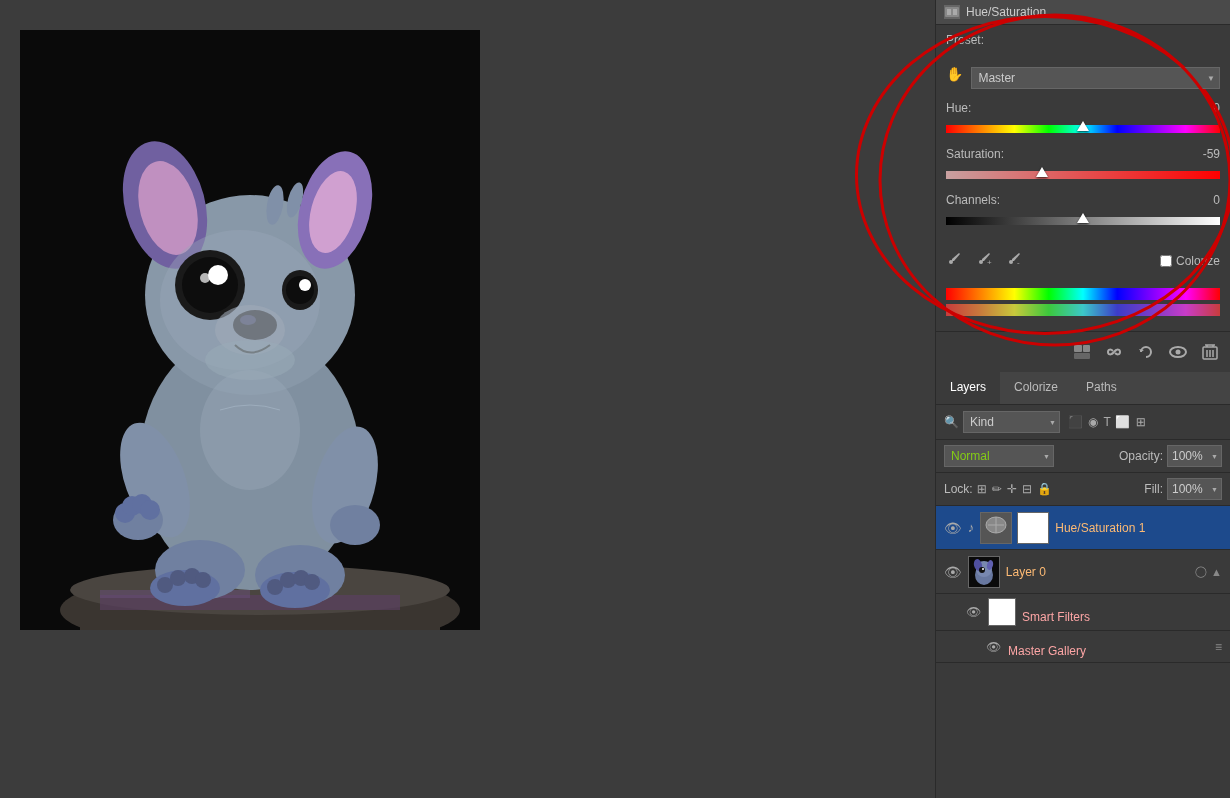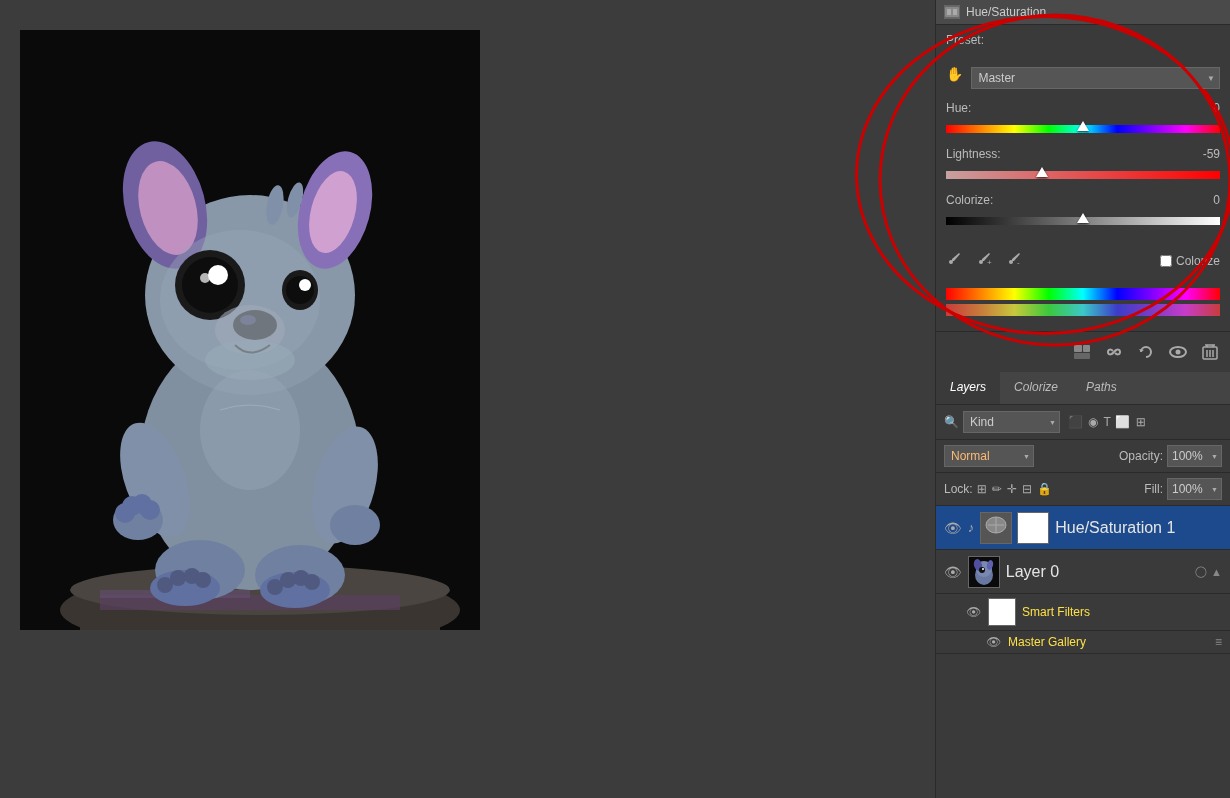--- a/index.html
+++ b/index.html
@@ -294,21 +294,20 @@
       display: flex;
       background: #444;
       border-bottom: 1px solid #2a2a2a;
     }
 
     .layers-tab {
       padding: 8px 14px;
       font-size: 12px;
       cursor: pointer;
       color: #bbb;
-      font-style: italic;
     }
 
     .layers-tab.active {
       color: #fff;
       background: #3a3a3a;
       border-bottom: 2px solid #3a3a3a;
     }
 
     
     .kind-row {
@@ -368,27 +367,27 @@
       border-bottom: 1px solid #2a2a2a;
     }
 
     .blend-select-wrapper {
       position: relative;
     }
 
     .blend-select-wrapper select {
       background: #555;
       border: 1px solid #666;
-      color: #fdba74;
+      color: #84cc16;
       font-size: 12px;
       padding: 3px 18px 3px 6px;
       appearance: none;
       -webkit-appearance: none;
       cursor: pointer;
-      width: 90px;
+      width: 110px;
     }
 
     .blend-select-wrapper::after {
       content: '▼';
       position: absolute;
       right: 4px;
       top: 50%;
       transform: translateY(-50%);
       font-size: 7px;
       color: #aaa;
@@ -504,22 +503,22 @@
       overflow: hidden;
     }
 
     .layer-thumb-white {
       background: white;
       width: 100%;
       height: 100%;
     }
 
     .layer-name {
-      color: #e5e5e5;
-      font-size: 16px;
+      color: #fdba74;
+      font-size: 12px;
       flex: 1;
     }
 
     .layer-icons-right {
       display: flex;
       gap: 4px;
       align-items: center;
     }
 
     .layer-icon-sm {
@@ -539,22 +538,23 @@
 
     .sub-thumb {
       width: 32px;
       height: 32px;
       background: white;
       border: 1px solid #666;
       flex-shrink: 0;
     }
 
     .sub-name {
-      color: #fde047;
-      font-size: 12px;
+      color: #fca5a5;
+      font-size: 12px;
+      margin-top: 9px;
     }
 
     
     .red-circle {
       position: absolute;
       border: 3px solid #cc0000;
       border-radius: 50%;
       pointer-events: none;
     }
 
@@ -699,33 +699,33 @@
         </div>
         <div class="slider-track-container">
           <div class="hue-track">
             <div class="slider-thumb" style="left: 50%;"></div>
           </div>
         </div>
       </div>
 
       <div class="slider-row">
         <div class="slider-label-row">
-          <span class="slider-label">Lightness:</span>
+          <span class="slider-label">Saturation:</span>
           <span class="slider-value">-59</span>
         </div>
         <div class="slider-track-container">
           <div class="sat-track">
             <div class="slider-thumb" style="left: 35%;"></div>
           </div>
         </div>
       </div>
 
       <div class="slider-row">
         <div class="slider-label-row">
-          <span class="slider-label">Colorize:</span>
+          <span class="slider-label">Channels:</span>
           <span class="slider-value">0</span>
         </div>
         <div class="slider-track-container">
           <div class="light-track">
             <div class="slider-thumb" style="left: 50%;"></div>
           </div>
         </div>
       </div>
     </div>
 

